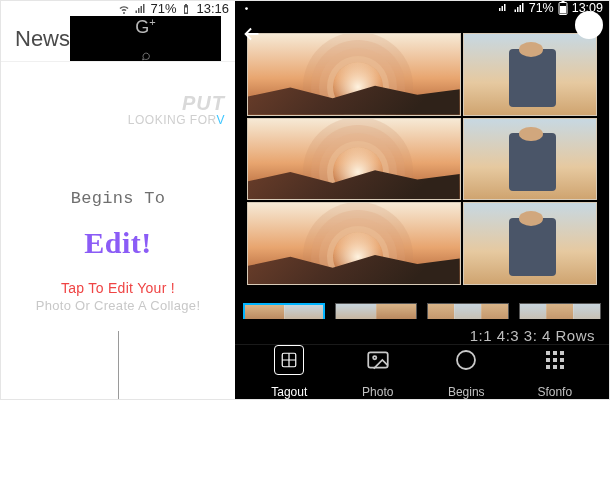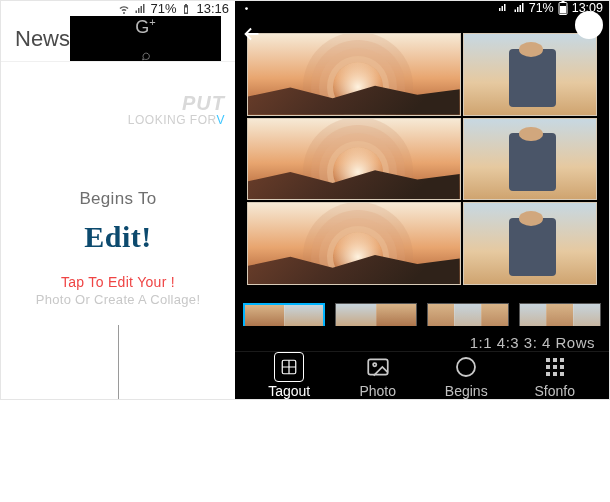--- a/index.html
+++ b/index.html
@@ -12,22 +12,22 @@
   .statusbar-l .ico { width: 12px; height: 12px; }
   .header-l { height: 46px; display: flex; align-items: center; justify-content: space-between; padding: 0 14px; border-bottom: 1px solid #f0f0f0; }
   .header-l .title { font-size: 22px; color: #4a4a4a; font-weight: 400; }
   .header-l .right { display: flex; align-items: center; gap: 14px; color: #aaa; }
   .watermark { text-align: right; padding: 6px 10px 0 0; line-height: 1.1; margin-top: 24px; }
   .watermark .w1 { font-size: 20px; font-weight: 700; color: #d9d9d9; letter-spacing: 1px; font-style: italic; }
   .watermark .w2 { font-size: 12px; color: #cfcfcf; letter-spacing: .5px; }
   .watermark .w2 .accent { color: #3fc6ff; }
 
   .center-area { flex: 1; display: flex; flex-direction: column; align-items: center; justify-content: flex-start; padding-top: 62px; }
-  .center-area .l1 { font-family: Liberation Sans, sans-serif; font-size: 17px; color: #6f6f6f; letter-spacing: .3px; }
-  .center-area .l2 { font-family: Georgia, 'Times New Roman', serif; font-size: 30px; font-weight: 700; color: #0c4a6e; letter-spacing: .5px; margin-top: 11px; }
+  .center-area .l1 { font-family: Liberation Mono, monospace; font-size: 17px; color: #6f6f6f; letter-spacing: .3px; }
+  .center-area .l2 { font-family: Georgia, 'Times New Roman', serif; font-size: 30px; font-weight: 700; color: #8b5cf6; letter-spacing: .5px; margin-top: 18px; }
   .center-area .l3 { font-size: 14px; color: #ef4444; margin-top: 20px; letter-spacing: .3px; }
   .center-area .l4 { font-size: 13px; color: #c8c8c8; margin-top: 2px; letter-spacing: .3px; }
 
   .arrow-wrap { margin-top: 18px; height: 150px; display: flex; align-items: flex-start; }
   .arrow-line { width: 1px; height: 120px; background: #9a9a9a; position: relative; }
   .arrow-head { position: absolute; left: -7px; top: 118px; }
 
   .bottombar { height: 60px; border-top: 1px solid #eee; display: flex; align-items: center; justify-content: space-around; position: relative; padding: 0 6px; }
   .bottombar .navitem { flex: 1; display: flex; flex-direction: column; align-items: center; gap: 0px; color: #bdbdbd; }
   .bottombar .navitem.active { color: #888; }
@@ -58,21 +58,21 @@
   .thumb.sel { border: 2px solid #00b4ff; }
   .thumb .tr { border-bottom: 1px solid rgba(255,255,255,.15); display:flex; }
   .thumb .tc { flex:1; }
   .thumb .tc + .tc { border-left: 1px solid rgba(255,255,255,.15); }
   .thumb .tA { background: linear-gradient(#d8b488,#a56a42); }
   .thumb .tB { background: linear-gradient(#c7d4dc,#c8a074); }
 
   .ratio-row { margin-top: 8px; text-align: right; padding-right: 14px; color: #bfbfbf; font-size: 15px; letter-spacing: .5px; }
 
   .toolbar-r { margin-top: auto; height: 58px; background: #000; border-top: 1px solid #1a1a1a; display: flex; align-items: center; justify-content: space-around; padding: 0 10px; }
-  .tool { flex: 1; display: flex; flex-direction: column; align-items: center; gap: 1px; color: #c0c0c0; font-size: 14px; }
+  .tool { flex: 1; display: flex; flex-direction: column; align-items: center; gap: 10px; color: #c0c0c0; font-size: 12px; }
   .tool.active { color: #fff; }
   .tool .box { width: 30px; height: 30px; border: 1.5px solid #c9c9c9; border-radius: 4px; display:flex; align-items:center; justify-content:center; }
   .tool.active .box { border-color: #fff; }
 </style>
 </head>
 <body>
 
 <div class="viewport">
 
   <div class="left">

